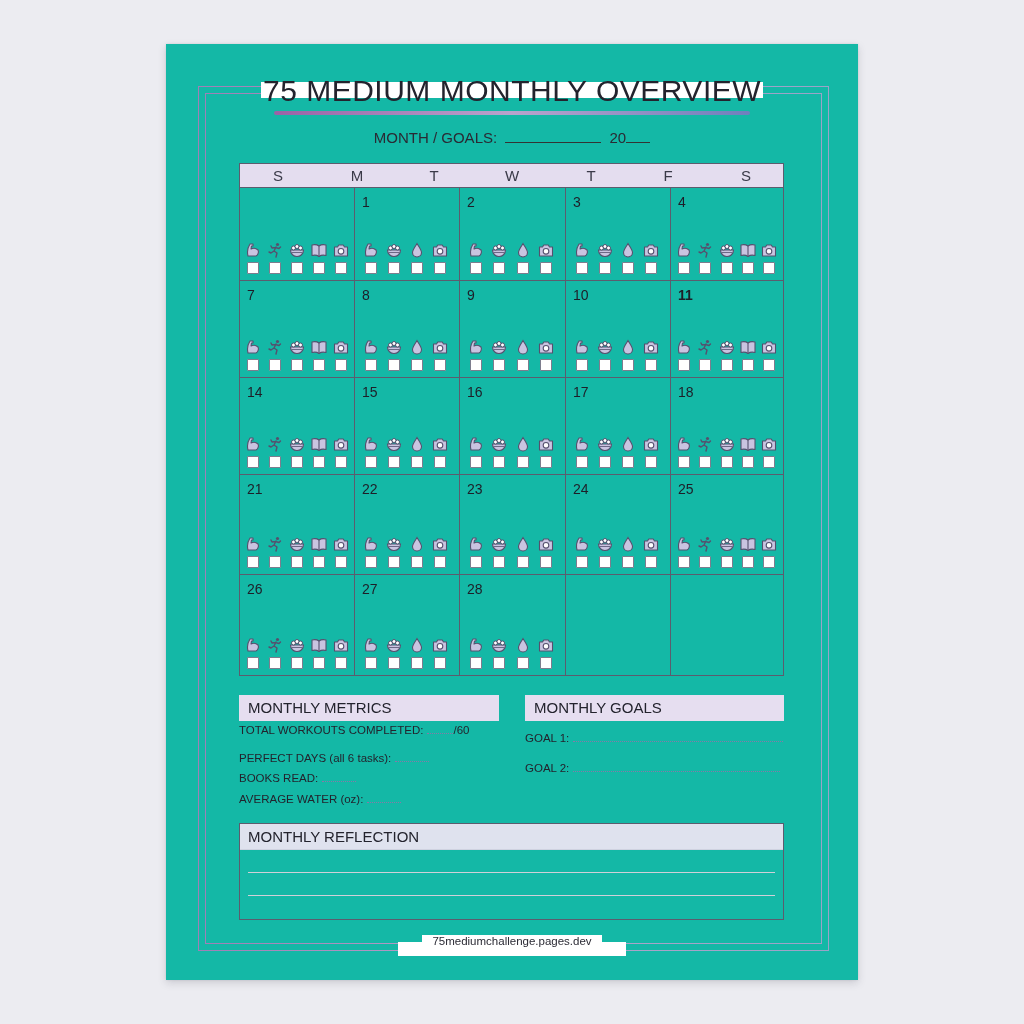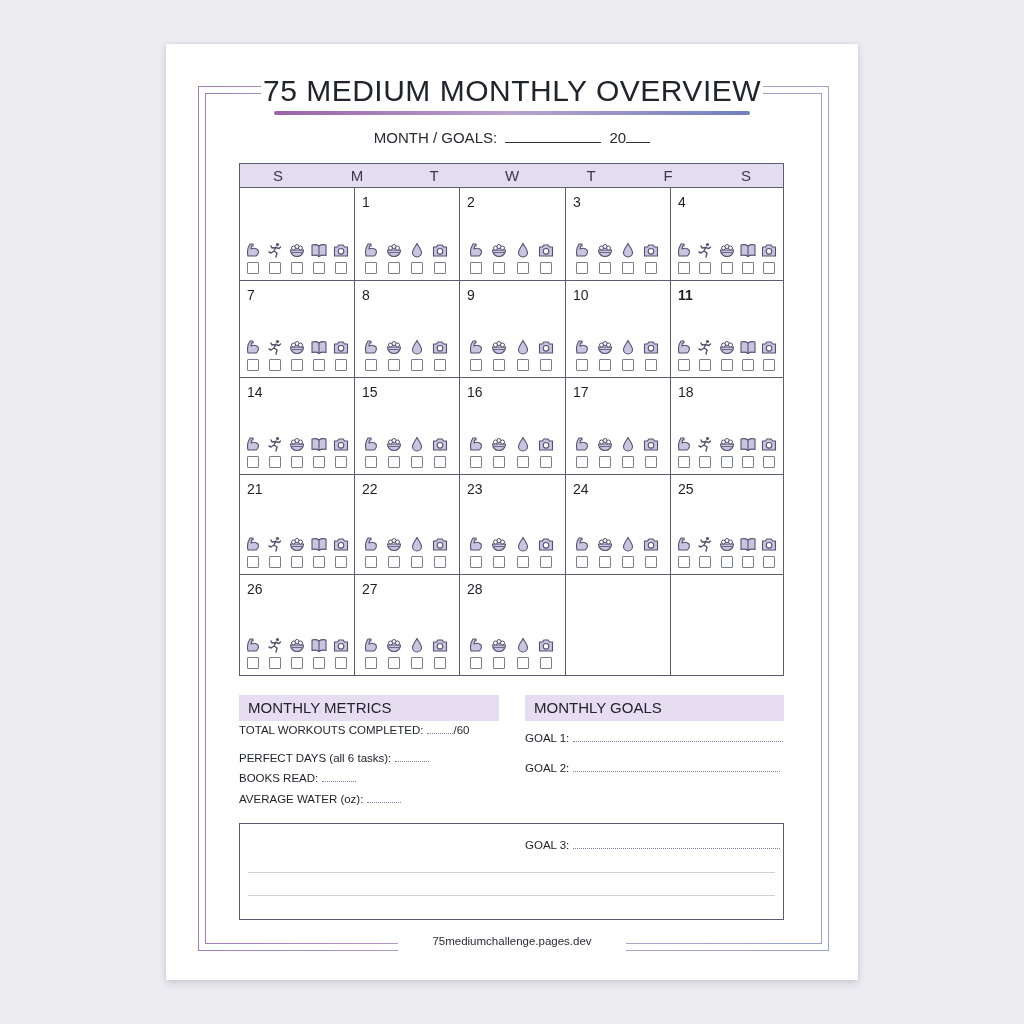--- a/index.html
+++ b/index.html
@@ -1,21 +1,21 @@
 <!DOCTYPE html>
 <html><head>
 <meta charset="utf-8">
 <style>
   * { box-sizing: border-box; margin: 0; padding: 0; }
   html, body { width: 1024px; height: 1024px; background: #ececf1; overflow: hidden; }
   body { position: relative; font-family: "DejaVu Sans", sans-serif; color: #1e1e28; }
 
   .page {
     position: absolute; left: 166px; top: 44px; width: 692px; height: 936px;
-    background: #ffffff;
+    background: #14b8a6;
     box-shadow: 0 3px 8px rgba(60,60,80,0.18), 0 0 2px rgba(60,60,80,0.12);
   }
 
   
   .frame { position: absolute; border: 1.5px solid; border-image: linear-gradient(90deg, #a07fb6, #b6a3c9 45%, #9aa3c8) 1; }
   .frame.outer { left: 32px; top: 42px; width: 631px; height: 865px; }
   .frame.inner { left: 39px; top: 49px; width: 617px; height: 851px; }
   .gap { position: absolute; background: #fff; }
 
   .title {
@@ -1199,20 +1199,21 @@
     <span>GOAL 1:</span><span class="dots" style="width:210px;"></span>
   </div>
   <div class="goal-line" style="left:359px; top:718px;">
     <span>GOAL 2:</span><span class="dots" style="width:207px;"></span>
   </div>
   <div class="goal-line" style="left:359px; top:747px;margin-top:48px;">
     <span>GOAL 3:</span><span class="dots" style="width:207px;"></span>
   </div>
 
   <div class="reflection">
+    <div class="reflection-head">MONTHLY REFLECTION</div>
     <div class="ref-line" style="top:48px;"></div>
     <div class="ref-line" style="top:71px;"></div>
   </div>
 
   <div class="footer">
     <span>75mediumchallenge.pages.dev</span>
   </div>
 </div>
 
 </body></html>

